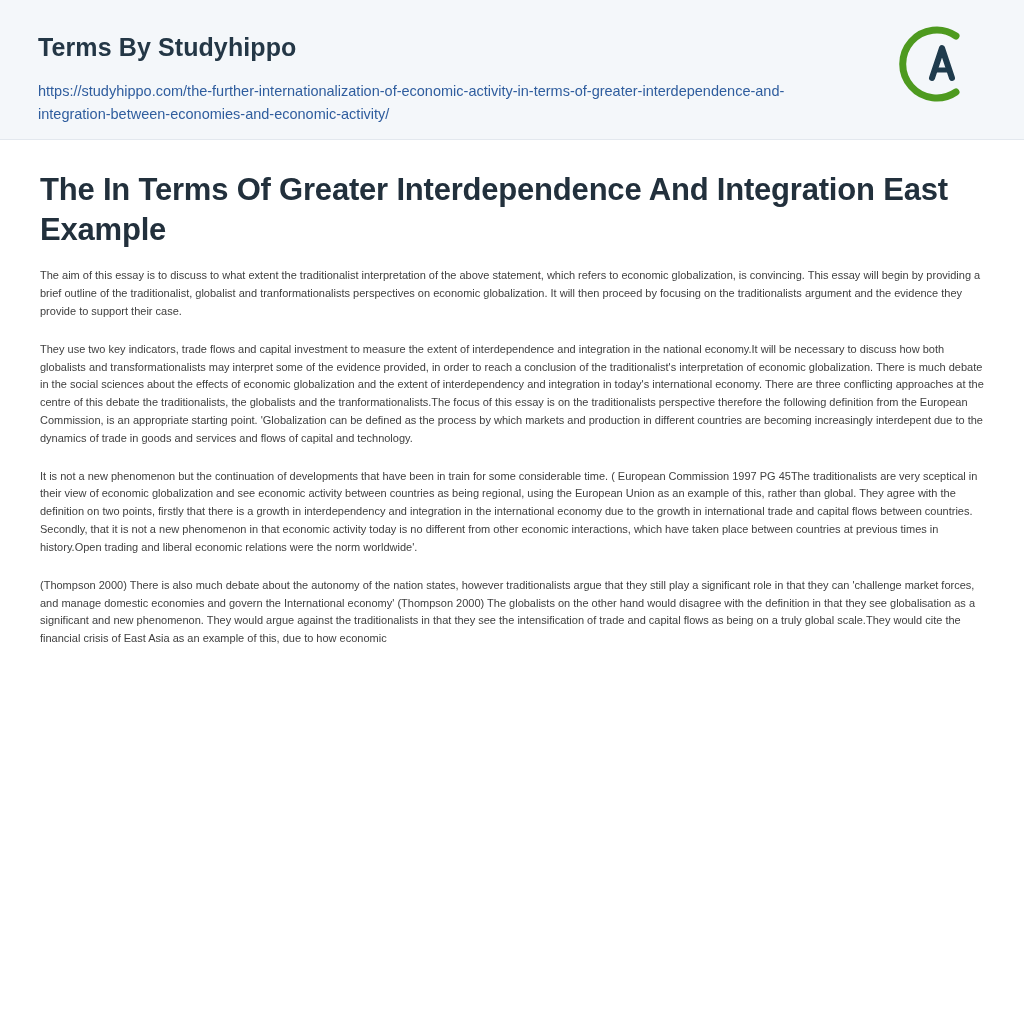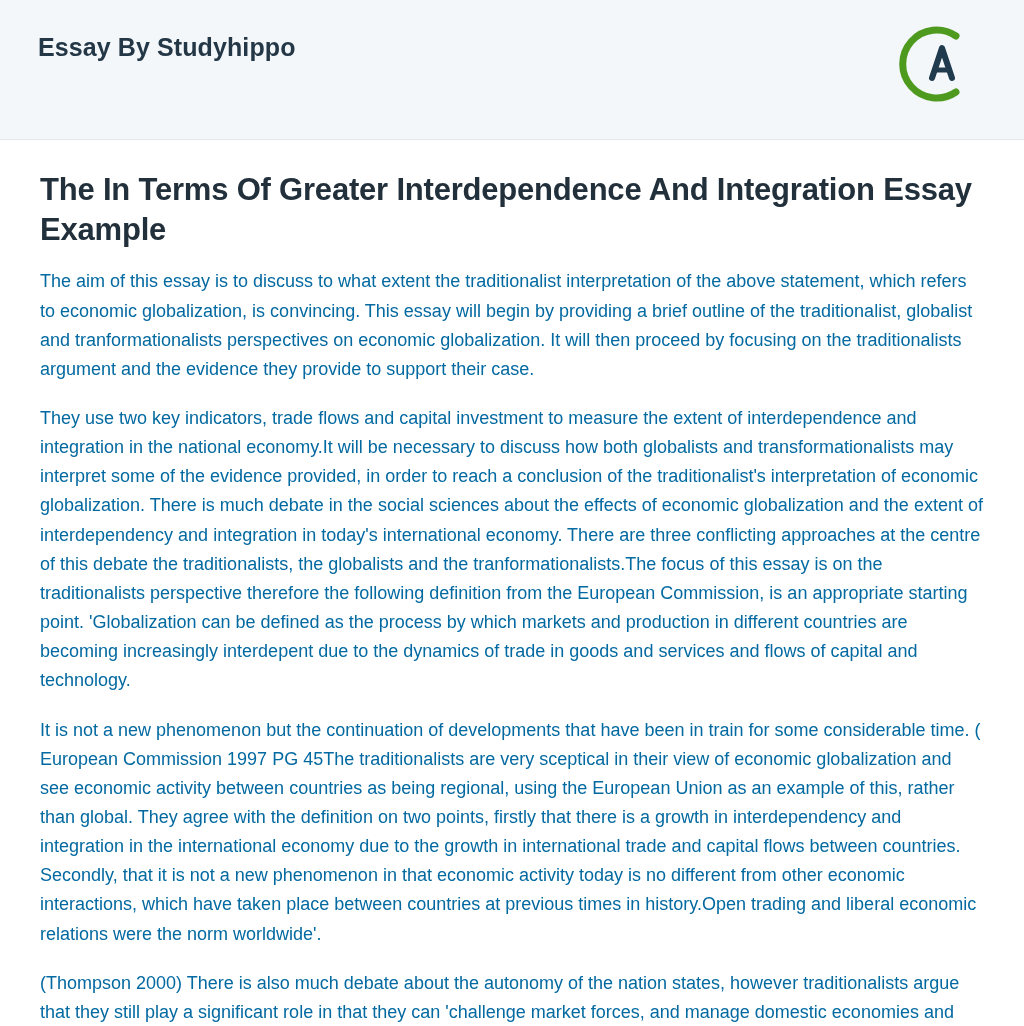--- a/index.html
+++ b/index.html
@@ -55,46 +55,47 @@
   }
   .doc-title {
     font-size: 31px;
     font-weight: bold;
     color: #22303c;
     line-height: 1.28;
     margin: 0 0 18px 0;
     letter-spacing: -0.2px;
   }
   .para {
-    font-size: 18px;
+    font-size: 11px;
     line-height: 1.62;
-    color: #0369a1;
+    color: #404040;
     margin: 0 0 20px 0;
     text-align: left;
   }
   .para:last-child { margin-bottom: 12px; }
 </style>
 </head>
 <body>
 
 <div class="page">
 
   <div class="header">
-    <div class="brand">Essay By Studyhippo</div>
+    <div class="brand">Terms By Studyhippo</div>
+    <div class="source-url">https://studyhippo.com/the-further-internationalization-of-economic-activity-in-terms-of-greater-interdependence-and-integration-between-economies-and-economic-activity/</div>
     <div class="logo">
       <svg viewBox="0 0 84 84" width="84" height="84" aria-hidden="true">
         <path d="M42 6 A36 36 0 1 1 41.9 6 M42 6" fill="none"></path>
         <path d="M60 14 A34 34 0 1 0 60 70" fill="none" stroke="#4e9a1f" stroke-width="7" stroke-linecap="round"></path>
         <path d="M36 56 L46 26 L56 56" fill="none" stroke="#1f3b4d" stroke-width="6" stroke-linecap="round" stroke-linejoin="round"></path>
         <line x1="39" y1="48" x2="53" y2="48" stroke="#1f3b4d" stroke-width="5" stroke-linecap="round"></line>
       </svg>
     </div>
   </div>
 
   <div class="content">
-    <h1 class="doc-title">The In Terms Of Greater Interdependence And Integration Essay Example</h1>
+    <h1 class="doc-title">The In Terms Of Greater Interdependence And Integration East Example</h1>
     <p class="para">The aim of this essay is to discuss to what extent the traditionalist interpretation of the above statement, which refers to economic globalization, is convincing. This essay will begin by providing a brief outline of the traditionalist, globalist and tranformationalists perspectives on economic globalization. It will then proceed by focusing on the traditionalists argument and the evidence they provide to support their case.</p>
     <p class="para">They use two key indicators, trade flows and capital investment to measure the extent of interdependence and integration in the national economy.It will be necessary to discuss how both globalists and transformationalists may interpret some of the evidence provided, in order to reach a conclusion of the traditionalist's interpretation of economic globalization. There is much debate in the social sciences about the effects of economic globalization and the extent of interdependency and integration in today's international economy. There are three conflicting approaches at the centre of this debate the traditionalists, the globalists and the tranformationalists.The focus of this essay is on the traditionalists perspective therefore the following definition from the European Commission, is an appropriate starting point. 'Globalization can be defined as the process by which markets and production in different countries are becoming increasingly interdepent due to the dynamics of trade in goods and services and flows of capital and technology.</p>
     <p class="para">It is not a new phenomenon but the continuation of developments that have been in train for some considerable time. ( European Commission 1997 PG 45The traditionalists are very sceptical in their view of economic globalization and see economic activity between countries as being regional, using the European Union as an example of this, rather than global. They agree with the definition on two points, firstly that there is a growth in interdependency and integration in the international economy due to the growth in international trade and capital flows between countries. Secondly, that it is not a new phenomenon in that economic activity today is no different from other economic interactions, which have taken place between countries at previous times in history.Open trading and liberal economic relations were the norm worldwide'.</p>
     <p class="para">(Thompson 2000) There is also much debate about the autonomy of the nation states, however traditionalists argue that they still play a significant role in that they can 'challenge market forces, and manage domestic economies and govern the International economy' (Thompson 2000) The globalists on the other hand would disagree with the definition in that they see globalisation as a significant and new phenomenon. They would argue against the traditionalists in that they see the intensification of trade and capital flows as being on a truly global scale.They would cite the financial crisis of East Asia as an example of this, due to how economic</p>
   </div>
 
 </div>
 
 </body></html>

